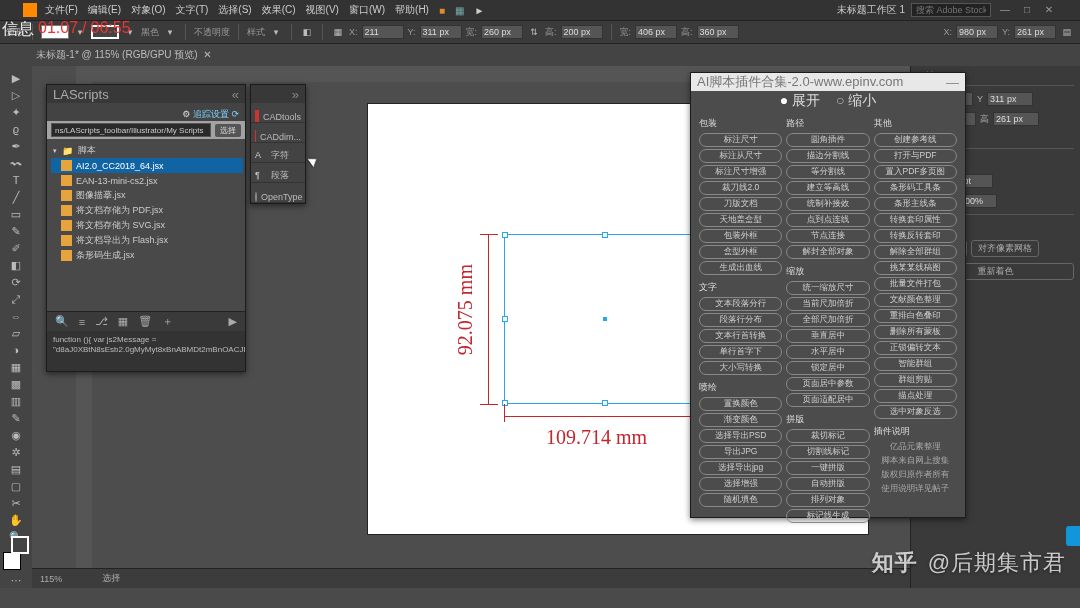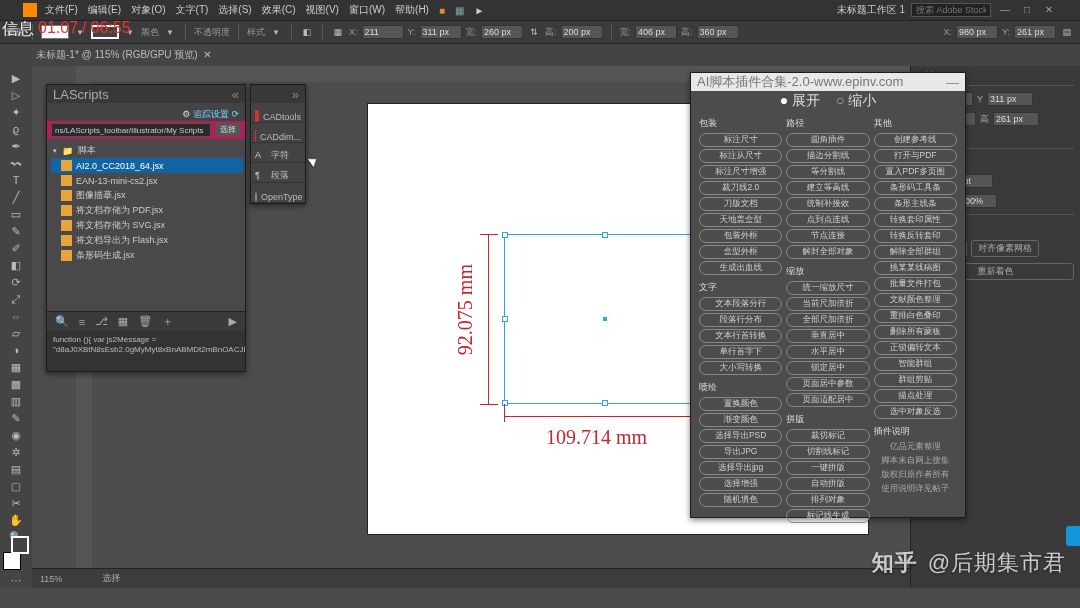--- a/index.html
+++ b/index.html
@@ -57,21 +57,21 @@
   .statusbar { position:absolute; left:32px; bottom:0; right:170px; height:20px; background:#3c3c3c; border-top:1px solid #222; display:flex; align-items:center; padding:0 8px; gap:40px; color:#aaa; font-size:9px; }
 
   
   .panel { position:absolute; background:#434343; border:1px solid #1c1c1c; box-shadow:0 2px 6px rgba(0,0,0,.5); color:#ccc; }
   .panel .titlebar { height:18px; background:#383838; display:flex; align-items:center; padding:0 6px; font-size:13px; color:#aaa; justify-content:space-between; }
   .panel .titlebar .x { color:#888; }
 
   
   #la-panel { left:46px; top:18px; width:200px; }
   #la-panel .subbar { height:18px; display:flex; align-items:flex-end; justify-content:space-between; padding:0 6px; color:#7fd3ff; font-size:9px; }
-  #la-panel .path-row { display:flex; align-items:flex-start; gap:4px; padding:2px 4px; background:#be185d;}
+  #la-panel .path-row { display:flex; align-items:center; gap:4px; padding:2px 4px; background:#a3a3a3;}
   #la-panel .path-row input { flex:1; background:#2a2a2a; border:1px solid #555; color:#ccc; font-size:8px; height:14px; padding:0 3px;}
   #la-panel .path-row .go { background:#555; color:#ddd; font-size:8px; padding:1px 5px; border-radius:2px;}
   #la-panel .tree { padding:4px 2px 2px 4px; background:#494949; }
   #la-panel .tree .node { display:flex; align-items:center; gap:4px; height:15px; padding-left:10px; font-size:9px; cursor:default;}
   #la-panel .tree .node.sel { background:#1164a3; color:#fff; }
   #la-panel .tree .folder::before { content:"▸"; color:#ccc; margin-right:2px; font-size:7px;}
   #la-panel .tree .folder.open::before { content:"▾"; }
   #la-panel .tree .ico { width:11px; height:11px; background:#e6a43c; display:inline-block; }
   #la-panel .btm-icons { height:20px; background:#3a3a3a; border-top:1px solid #222; display:flex; align-items:center; gap:10px; padding:0 8px; color:#aaa; font-size:11px;}
   #la-panel .console { background:#333; padding:4px 6px; font-size:8px; color:#bbb; line-height:1.3; height:40px; overflow:hidden;}

